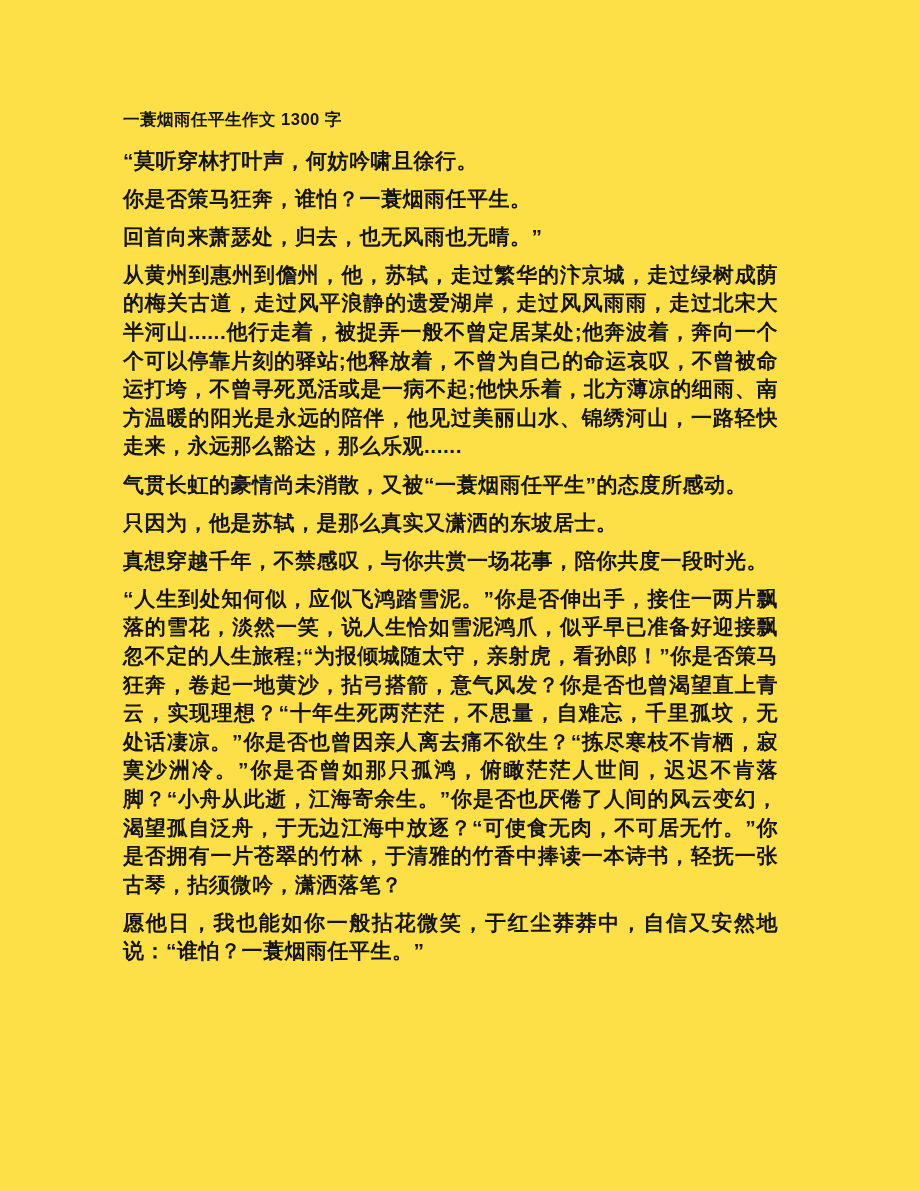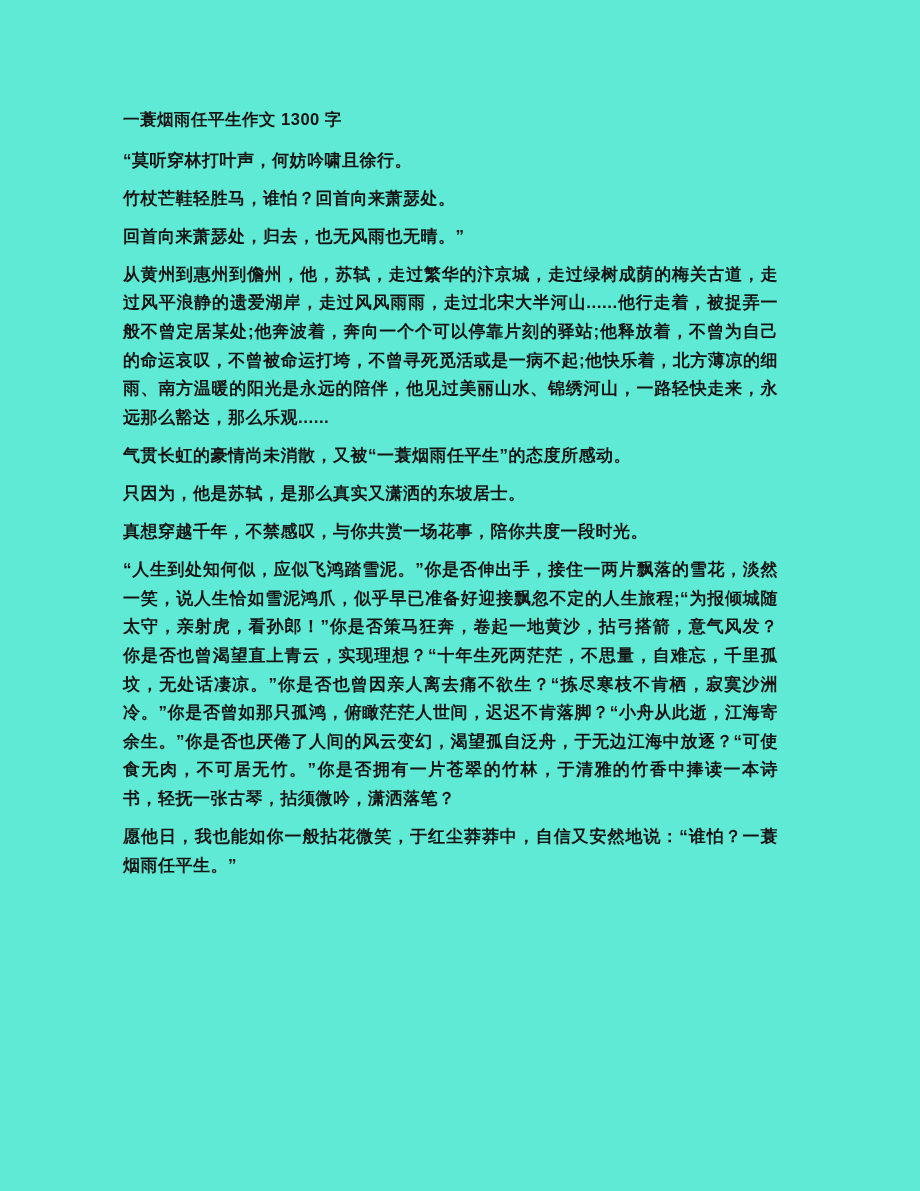--- a/index.html
+++ b/index.html
@@ -11,49 +11,49 @@
     width: 920px;
     height: 1191px;
     overflow: hidden;
     font-family: "Liberation Sans", sans-serif;
   }
   .page {
     box-sizing: border-box;
     width: 920px;
     height: 1191px;
     padding: 105px 142px 16px 123px;
-    background: #5eead4;
+    background: #fde047;
   }
   .doc-title {
     margin: 0 0 13px 0;
     font-size: 16.5px;
     line-height: 28.6px;
     font-weight: 700;
     color: #141414;
     letter-spacing: 0.5px;
   }
   .para {
     margin: 0 0 9.5px 0;
-    font-size: 17px;
+    font-size: 21px;
     line-height: 28.6px;
     font-weight: 700;
     color: #141414;
     text-align: justify;
     letter-spacing: 0.5px;
     word-break: break-all;
   }
 </style>
 </head>
 <body>
 
 <div class="page">
   <p class="doc-title">一蓑烟雨任平生作文 1300 字</p>
 
   <p class="para">“莫听穿林打叶声，何妨吟啸且徐行。</p>
-  <p class="para">竹杖芒鞋轻胜马，谁怕？回首向来萧瑟处。</p>
+  <p class="para">你是否策马狂奔，谁怕？一蓑烟雨任平生。</p>
   <p class="para">回首向来萧瑟处，归去，也无风雨也无晴。”</p>
 
   <p class="para">从黄州到惠州到儋州，他，苏轼，走过繁华的汴京城，走过绿树成荫的梅关古道，走过风平浪静的遗爱湖岸，走过风风雨雨，走过北宋大半河山......他行走着，被捉弄一般不曾定居某处;他奔波着，奔向一个个可以停靠片刻的驿站;他释放着，不曾为自己的命运哀叹，不曾被命运打垮，不曾寻死觅活或是一病不起;他快乐着，北方薄凉的细雨、南方温暖的阳光是永远的陪伴，他见过美丽山水、锦绣河山，一路轻快走来，永远那么豁达，那么乐观......</p>
   <p class="para">气贯长虹的豪情尚未消散，又被“一蓑烟雨任平生”的态度所感动。</p>
   <p class="para">只因为，他是苏轼，是那么真实又潇洒的东坡居士。</p>
   <p class="para">真想穿越千年，不禁感叹，与你共赏一场花事，陪你共度一段时光。</p>
   <p class="para">“人生到处知何似，应似飞鸿踏雪泥。”你是否伸出手，接住一两片飘落的雪花，淡然一笑，说人生恰如雪泥鸿爪，似乎早已准备好迎接飘忽不定的人生旅程;“为报倾城随太守，亲射虎，看孙郎！”你是否策马狂奔，卷起一地黄沙，拈弓搭箭，意气风发？你是否也曾渴望直上青云，实现理想？“十年生死两茫茫，不思量，自难忘，千里孤坟，无处话凄凉。”你是否也曾因亲人离去痛不欲生？“拣尽寒枝不肯栖，寂寞沙洲冷。”你是否曾如那只孤鸿，俯瞰茫茫人世间，迟迟不肯落脚？“小舟从此逝，江海寄余生。”你是否也厌倦了人间的风云变幻，渴望孤自泛舟，于无边江海中放逐？“可使食无肉，不可居无竹。”你是否拥有一片苍翠的竹林，于清雅的竹香中捧读一本诗书，轻抚一张古琴，拈须微吟，潇洒落笔？</p>
   <p class="para">愿他日，我也能如你一般拈花微笑，于红尘莽莽中，自信又安然地说：“谁怕？一蓑烟雨任平生。”</p>
 </div>
 

